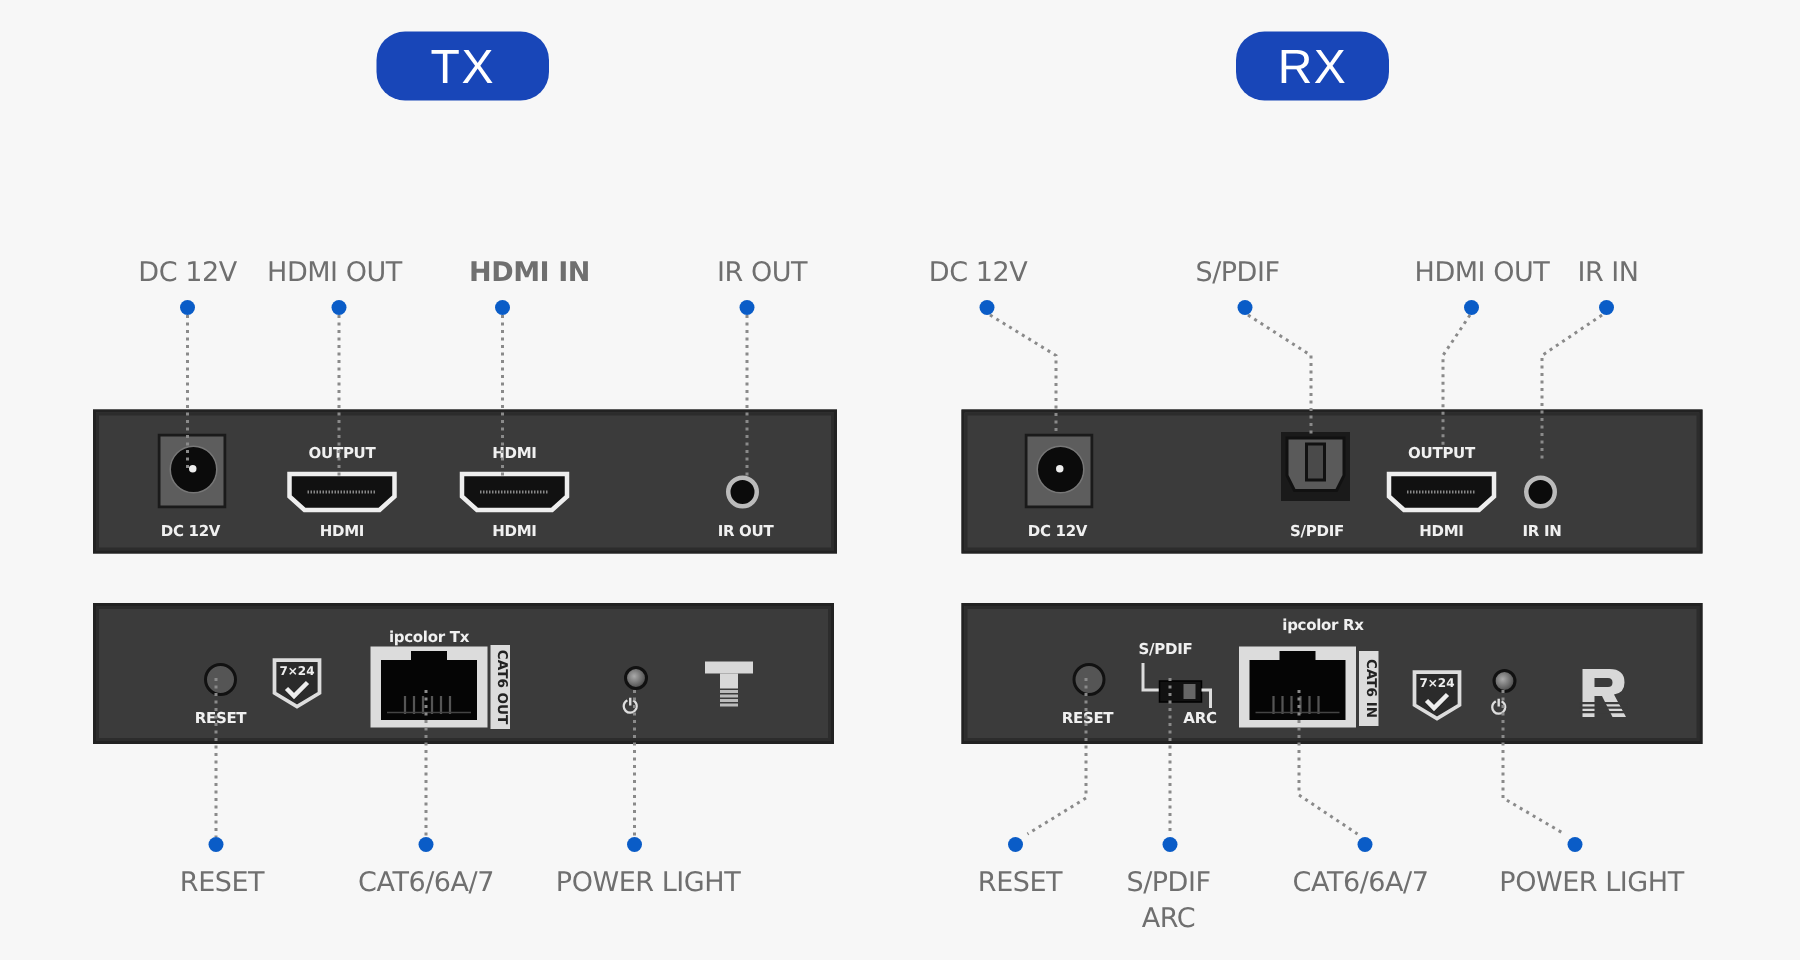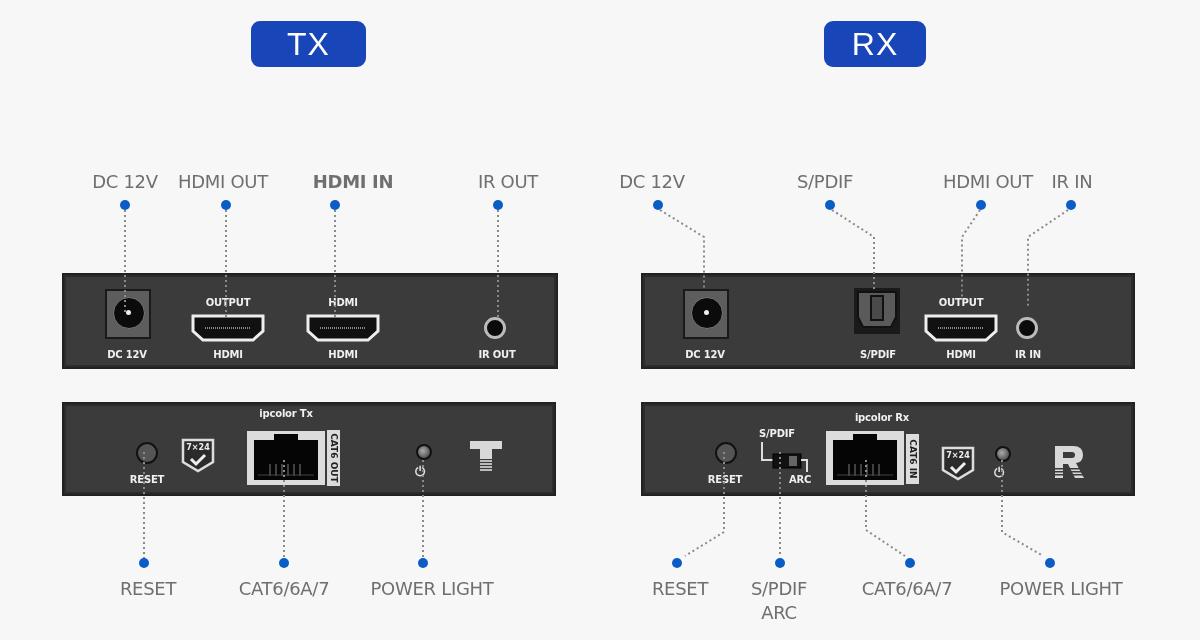--- a/index.html
+++ b/index.html
@@ -1,18 +1,18 @@
 <!DOCTYPE html>
 <html><head>
 <meta charset="utf-8">
 <style>
   html, body { margin:0; padding:0; }
   body { width:1200px; height:640px; background:#f7f7f7; position:relative; overflow:hidden;
          font-family:"DejaVu Sans", sans-serif; }
-  .badge { position:absolute; top:21px; height:46px; background:#1846b8; border-radius:9px;
+  .badge { position:absolute; top:21px; height:46px; background:#1846b8; border-radius:19px;
            color:#fff; font-size:32px; line-height:46px; text-align:center;
            font-family:"Liberation Sans", sans-serif; letter-spacing:1px; }
   .callout { position:absolute; color:#6f6f6f; font-size:18px; font-family:"DejaVu Sans", sans-serif;
              font-weight:normal; white-space:nowrap; text-align:center; transform:translateX(-50%);
              line-height:24px; letter-spacing:-0.3px; }
   .panel { position:absolute; background:#3b3b3b; border:2px solid #222; box-sizing:border-box;
            box-shadow: inset 0 0 0 2px #2c2c2c; }
   .plabel { position:absolute; color:#f0f0f0; font-size:10px; font-weight:bold; white-space:nowrap;
             transform:translateX(-50%); font-family:"DejaVu Sans", sans-serif; letter-spacing:-0.2px; }
   svg.overlay { position:absolute; left:0; top:0; width:1200px; height:640px; pointer-events:none; }
@@ -92,21 +92,21 @@
   <div class="plabel" style="left:83px;top:70px;">RESET</div>
 
   <div style="position:absolute;left:117px;top:34px;width:34px;height:36px;">
     <svg width="34" height="36" viewBox="0 0 34 36">
       <path d="M2 2 H32 V24 L17 33 L2 24 Z" fill="#2b2b2b" stroke="#ddd" stroke-width="2.5"></path>
       <path d="M10 21 L15 26 L24 17" stroke="#eee" stroke-width="3" fill="none"></path>
     </svg>
     <div style="position:absolute;left:0;top:5px;width:34px;text-align:center;color:#eee;font-size:8px;font-weight:bold;">7×24</div>
   </div>
 
-  <div class="plabel" style="left:222px;top:4px;font-size:10px;">ipcolor Tx</div>
+  <div class="plabel" style="left:222px;top:16px;font-size:10px;">ipcolor Tx</div>
   <svg style="position:absolute;left:182px;top:26px;" width="80" height="56" viewBox="0 0 80 56">
     <rect x="1" y="1" width="78" height="54" fill="#dcdcdc"></rect>
     <path d="M8 10 H28 V4 H52 V10 H72 V50 H8 Z" fill="#050505"></path>
     <g stroke="#555" stroke-width="1.5">
       <line x1="24" y1="34" x2="24" y2="46"></line>
         <line x1="30" y1="34" x2="30" y2="46"></line>
       <line x1="36" y1="34" x2="36" y2="46"></line>
         <line x1="42" y1="34" x2="42" y2="46"></line>
       <line x1="48" y1="34" x2="48" y2="46"></line>
         <line x1="54" y1="34" x2="54" y2="46"></line>

